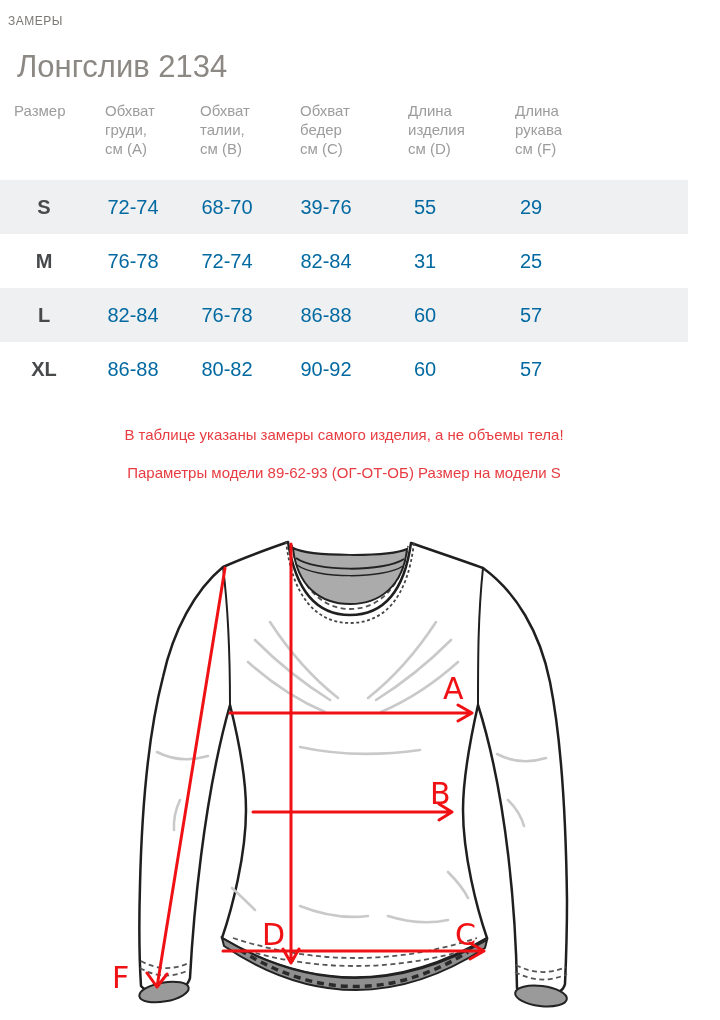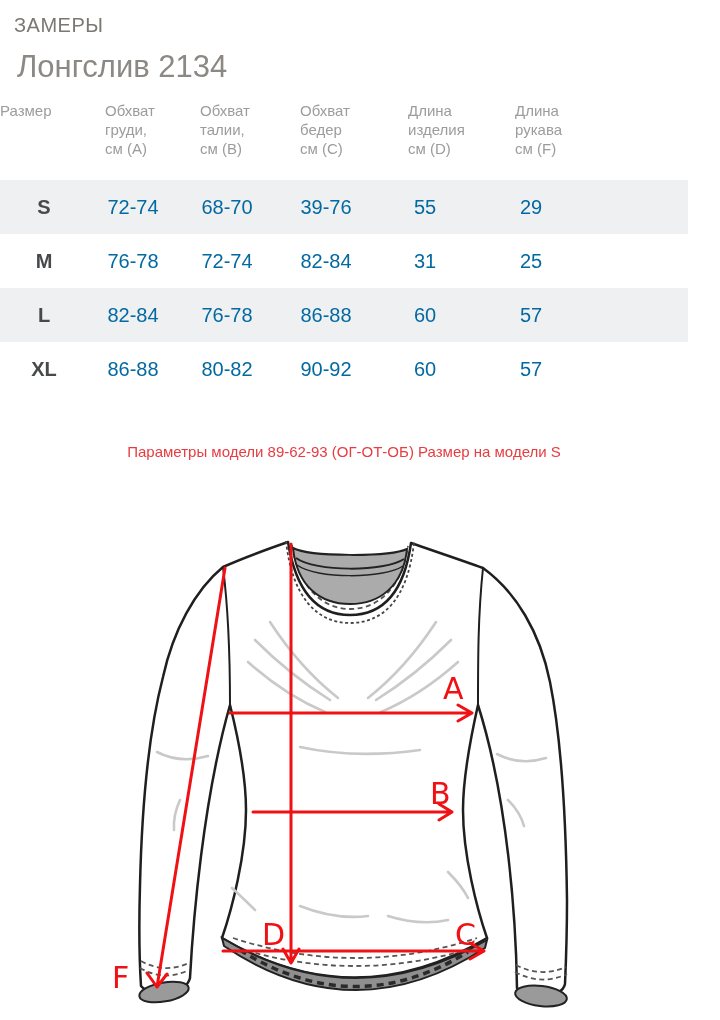--- a/index.html
+++ b/index.html
@@ -1,39 +1,39 @@
 <!DOCTYPE html>
 <html><head>
 <meta charset="utf-8">
 <style>
   html,body{margin:0;padding:0;background:#ffffff;}
   .page{
     position:relative;width:720px;height:1020px;background:#ffffff;overflow:hidden;
     font-family:"Liberation Sans", sans-serif;
   }
   .section-label{
-    position:absolute;top:14px;left:14px;
-    font-size:20px;letter-spacing:.5px;color:#7b7773;text-align:center;
+    position:absolute;top:14px;left:8px;
+    font-size:12px;letter-spacing:.5px;color:#7b7773;text-align:center;
   }
   .page-title{
     position:absolute;top:45px;left:13px;margin:4px;
     font-size:31px;font-weight:400;color:#8c8884;
   }
   .size-table{position:absolute;top:95px;left:0;width:688px;}
   .thead,.trow{
     display:grid;
     grid-template-columns:88px 90px 98px 100px 98px 114px;
     align-items:center;
   }
   .thead{align-items:start;height:85px;}
   .th{
     font-size:15px;line-height:19px;color:#9c9c9e;
     white-space:pre-line;padding-top:6px;text-align:left;
   }
-  .th:nth-child(1){}
+  .th:nth-child(1){padding-left:14px;}
   .th:nth-child(2){padding-left:17px;}
   .th:nth-child(3){padding-left:22px;}
   .th:nth-child(4){padding-left:24px;}
   .th:nth-child(5){padding-left:32px;}
   .th:nth-child(6){padding-left:41px;}
   .trow{height:54px;}
   .trow.striped{background:#eff0f2;}
   .td{font-size:20px;color:#0369a1;text-align:center;}
   .td.size{font-weight:bold;color:#47494b;}
   .notes{
@@ -108,20 +108,21 @@
       <div class="td size">XL</div>
       <div class="td">86-88</div>
       <div class="td">80-82</div>
       <div class="td">90-92</div>
       <div class="td">60</div>
       <div class="td">57</div>
     </div>
   </div>
 
   <div class="notes">
+    <div class="note-line">В таблице указаны замеры самого изделия, а не объемы тела!</div>
     <div class="note-line last">Параметры модели 89-62-93 (ОГ-ОТ-ОБ) Размер на модели S</div>
   </div>
 
   <svg class="diagram" width="720" height="520" viewBox="0 0 720 520" xmlns="http://www.w3.org/2000/svg">
 
     <path class="outline" d="
       M 223,67
       C 243,58 265,50 288,42
       C 296,92 318,115 350,115
       C 382,115 404,93 411,43

